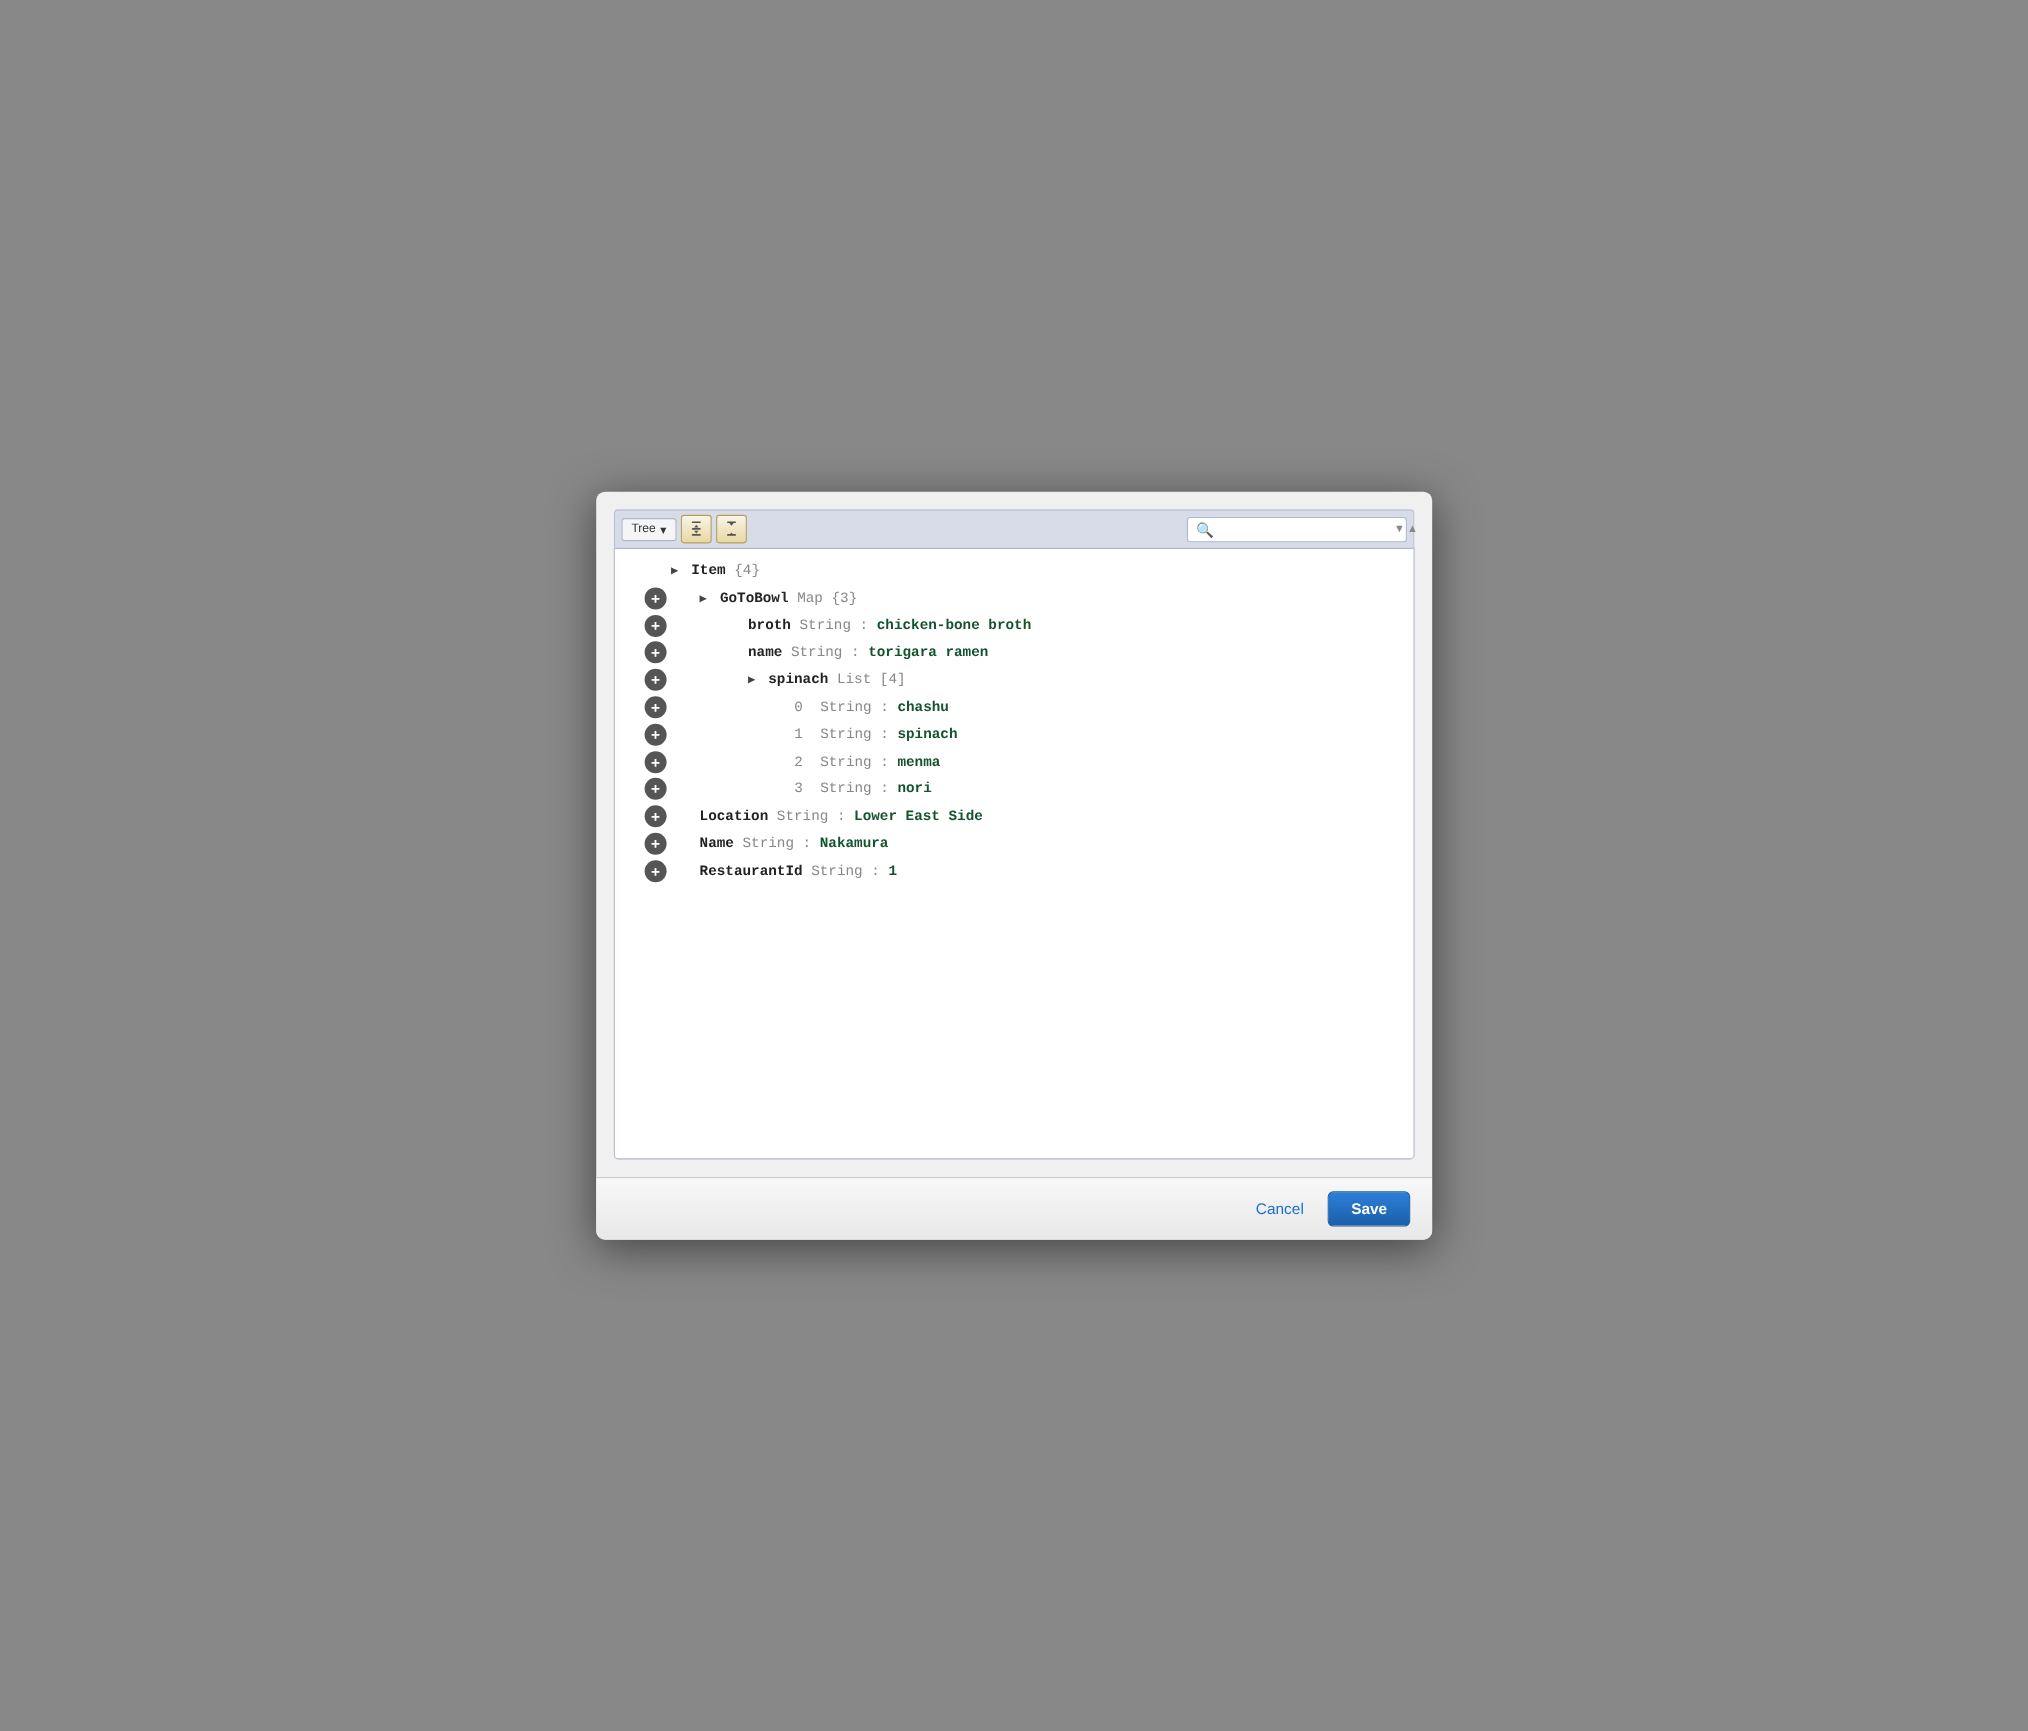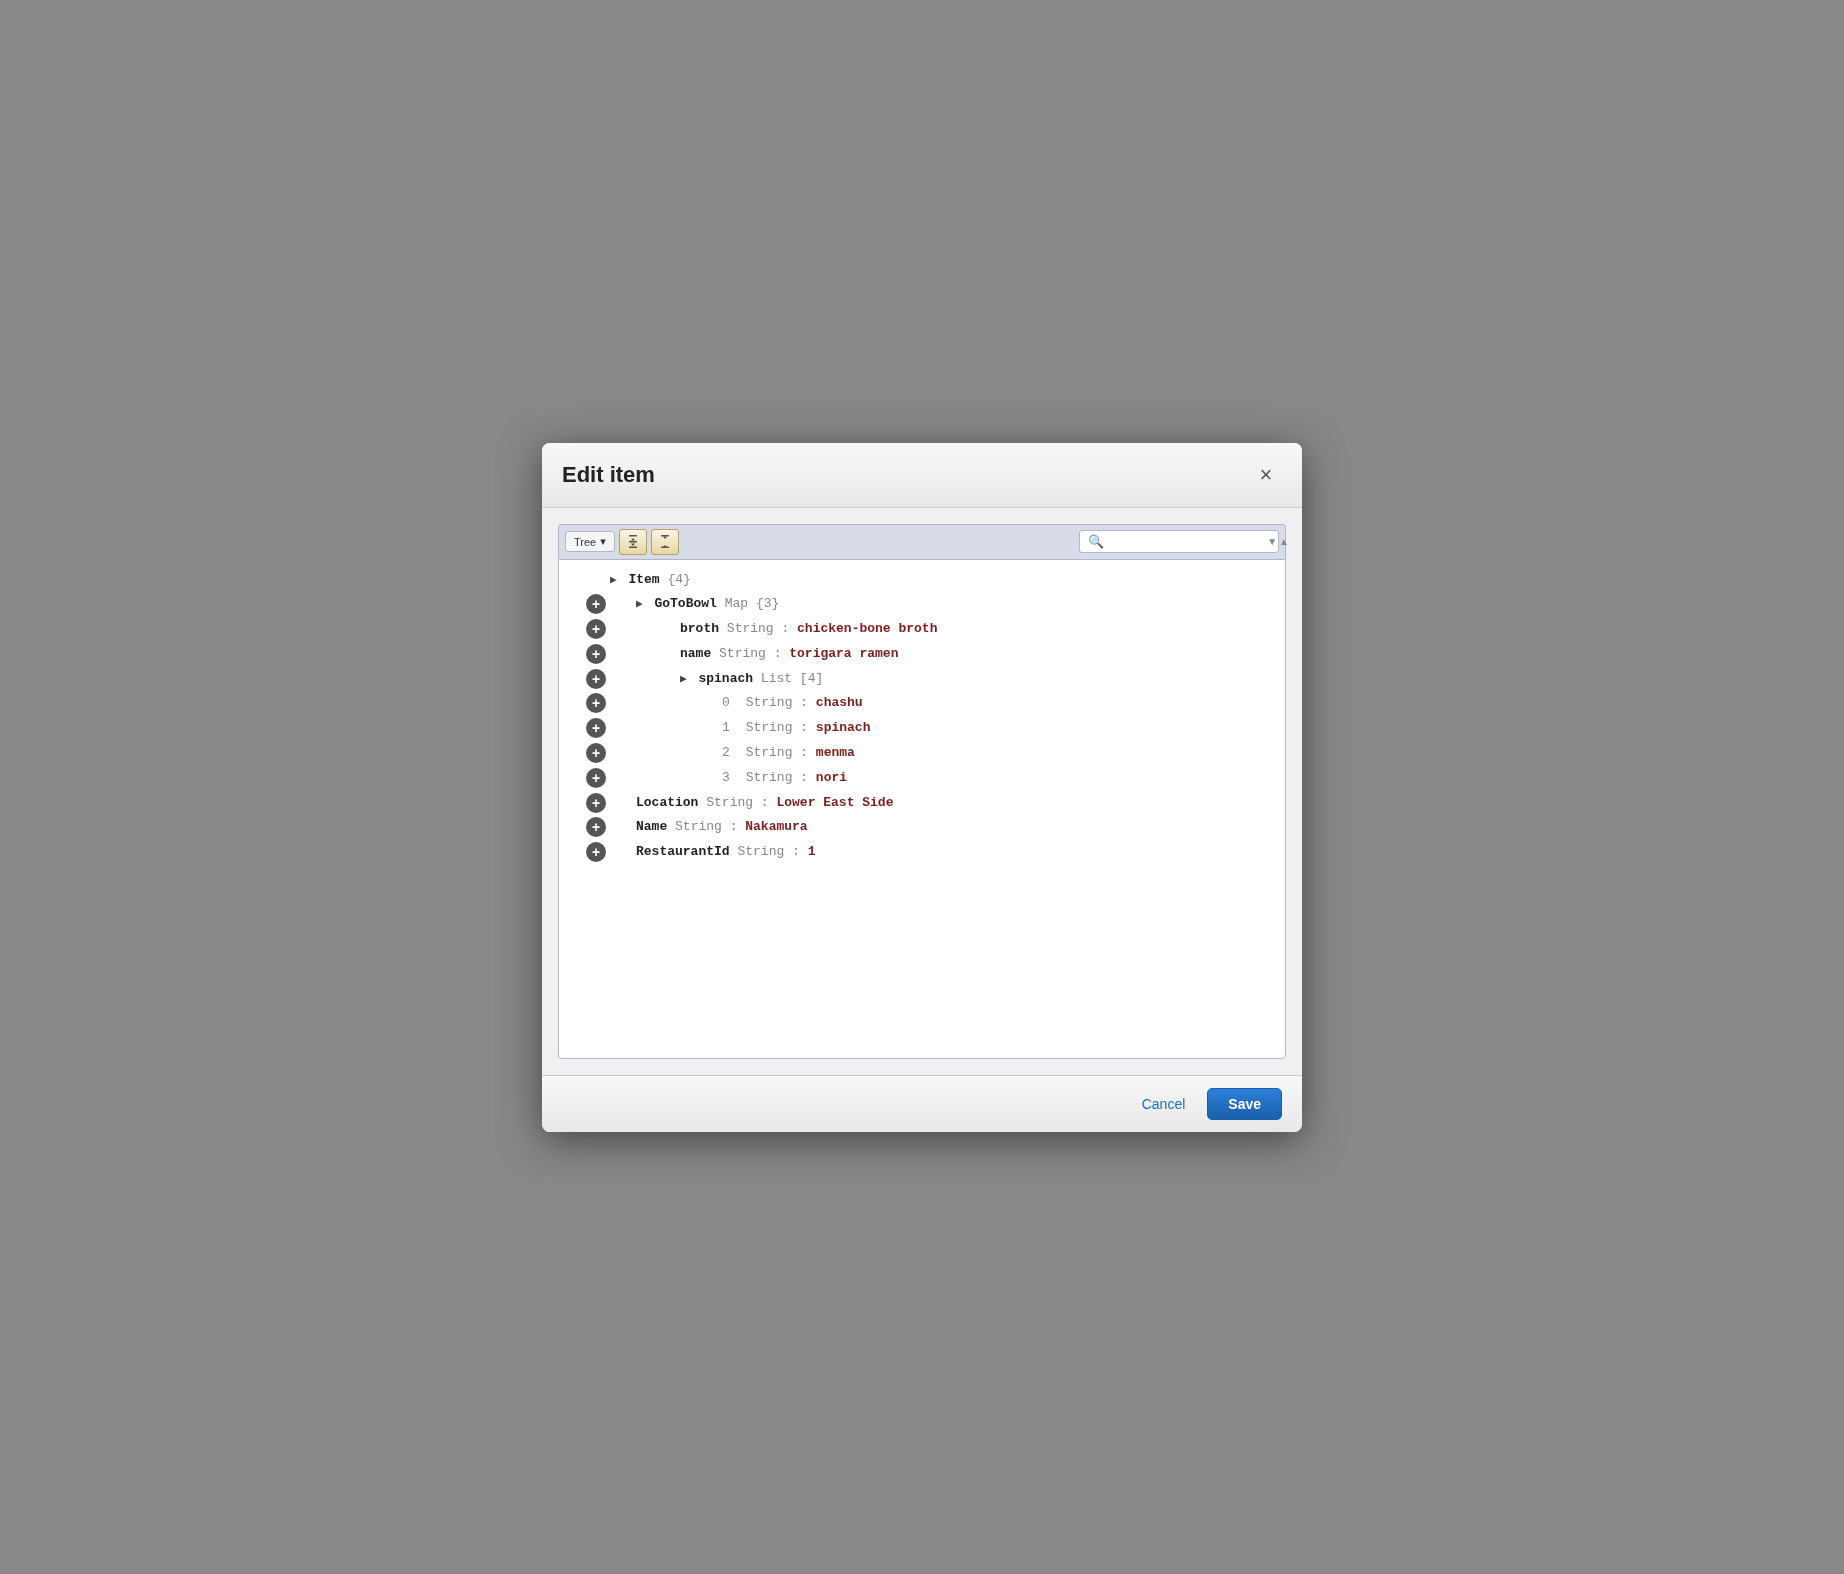--- a/index.html
+++ b/index.html
@@ -180,21 +180,21 @@
       font-weight: bold;
       color: #222;
     }
 
     .type-info {
       color: #888;
       font-weight: normal;
     }
 
     .value-green {
-      color: #7f1d1d;
+      color: #14532d;
       font-weight: bold;
     }
 
     .index-num {
       color: #888;
       margin-right: 8px;
     }
 
     .dialog-footer {
       background: linear-gradient(to bottom, #f8f8f8, #e8e8e8);
@@ -224,24 +224,20 @@
       font-weight: bold;
       padding: 7px 20px;
       cursor: pointer;
     }
   </style>
 </head>
 <body>
 
 <div class="dialog">
 
-  <div class="dialog-header">
-    <span class="dialog-title">Edit item</span>
-    <button class="close-button">×</button>
-  </div>
 
   <div class="dialog-body">
 
     <div class="tree-toolbar">
       <div class="tree-dropdown">
         <span>Tree</span>
         <span>▾</span>
       </div>
       <div class="toolbar-btn">
         <svg width="14" height="16" viewBox="0 0 14 16" fill="#555">

